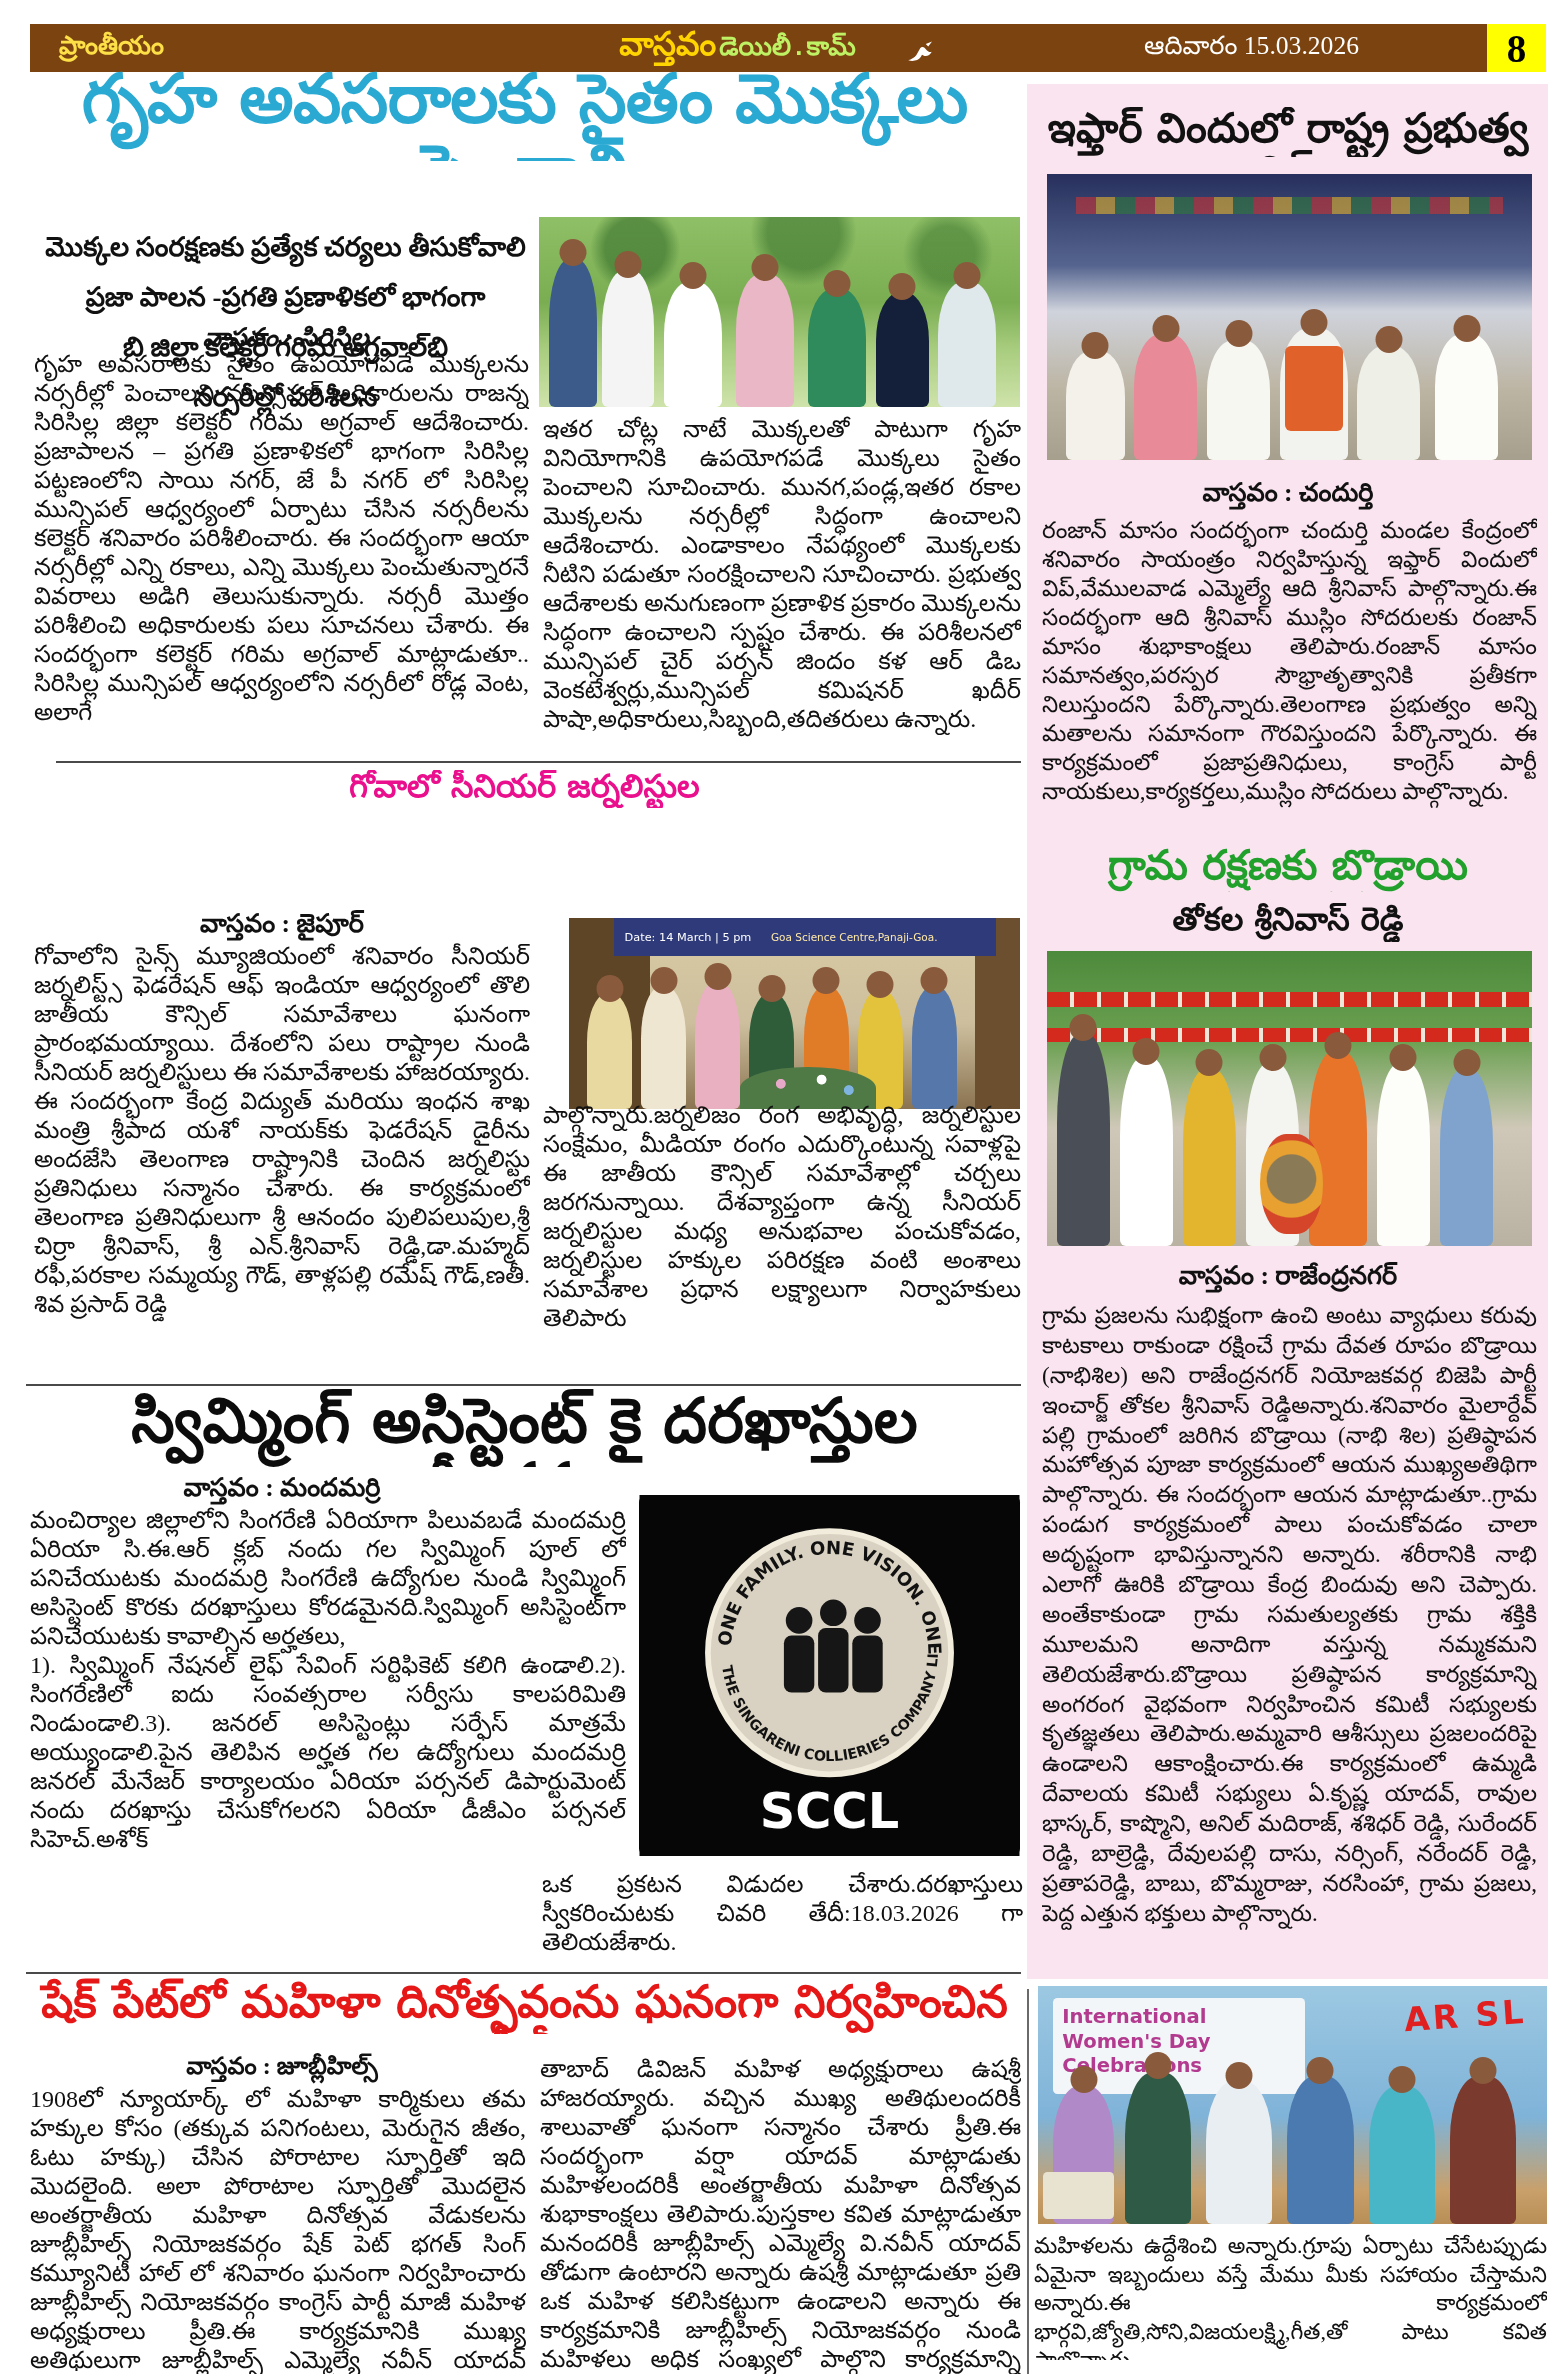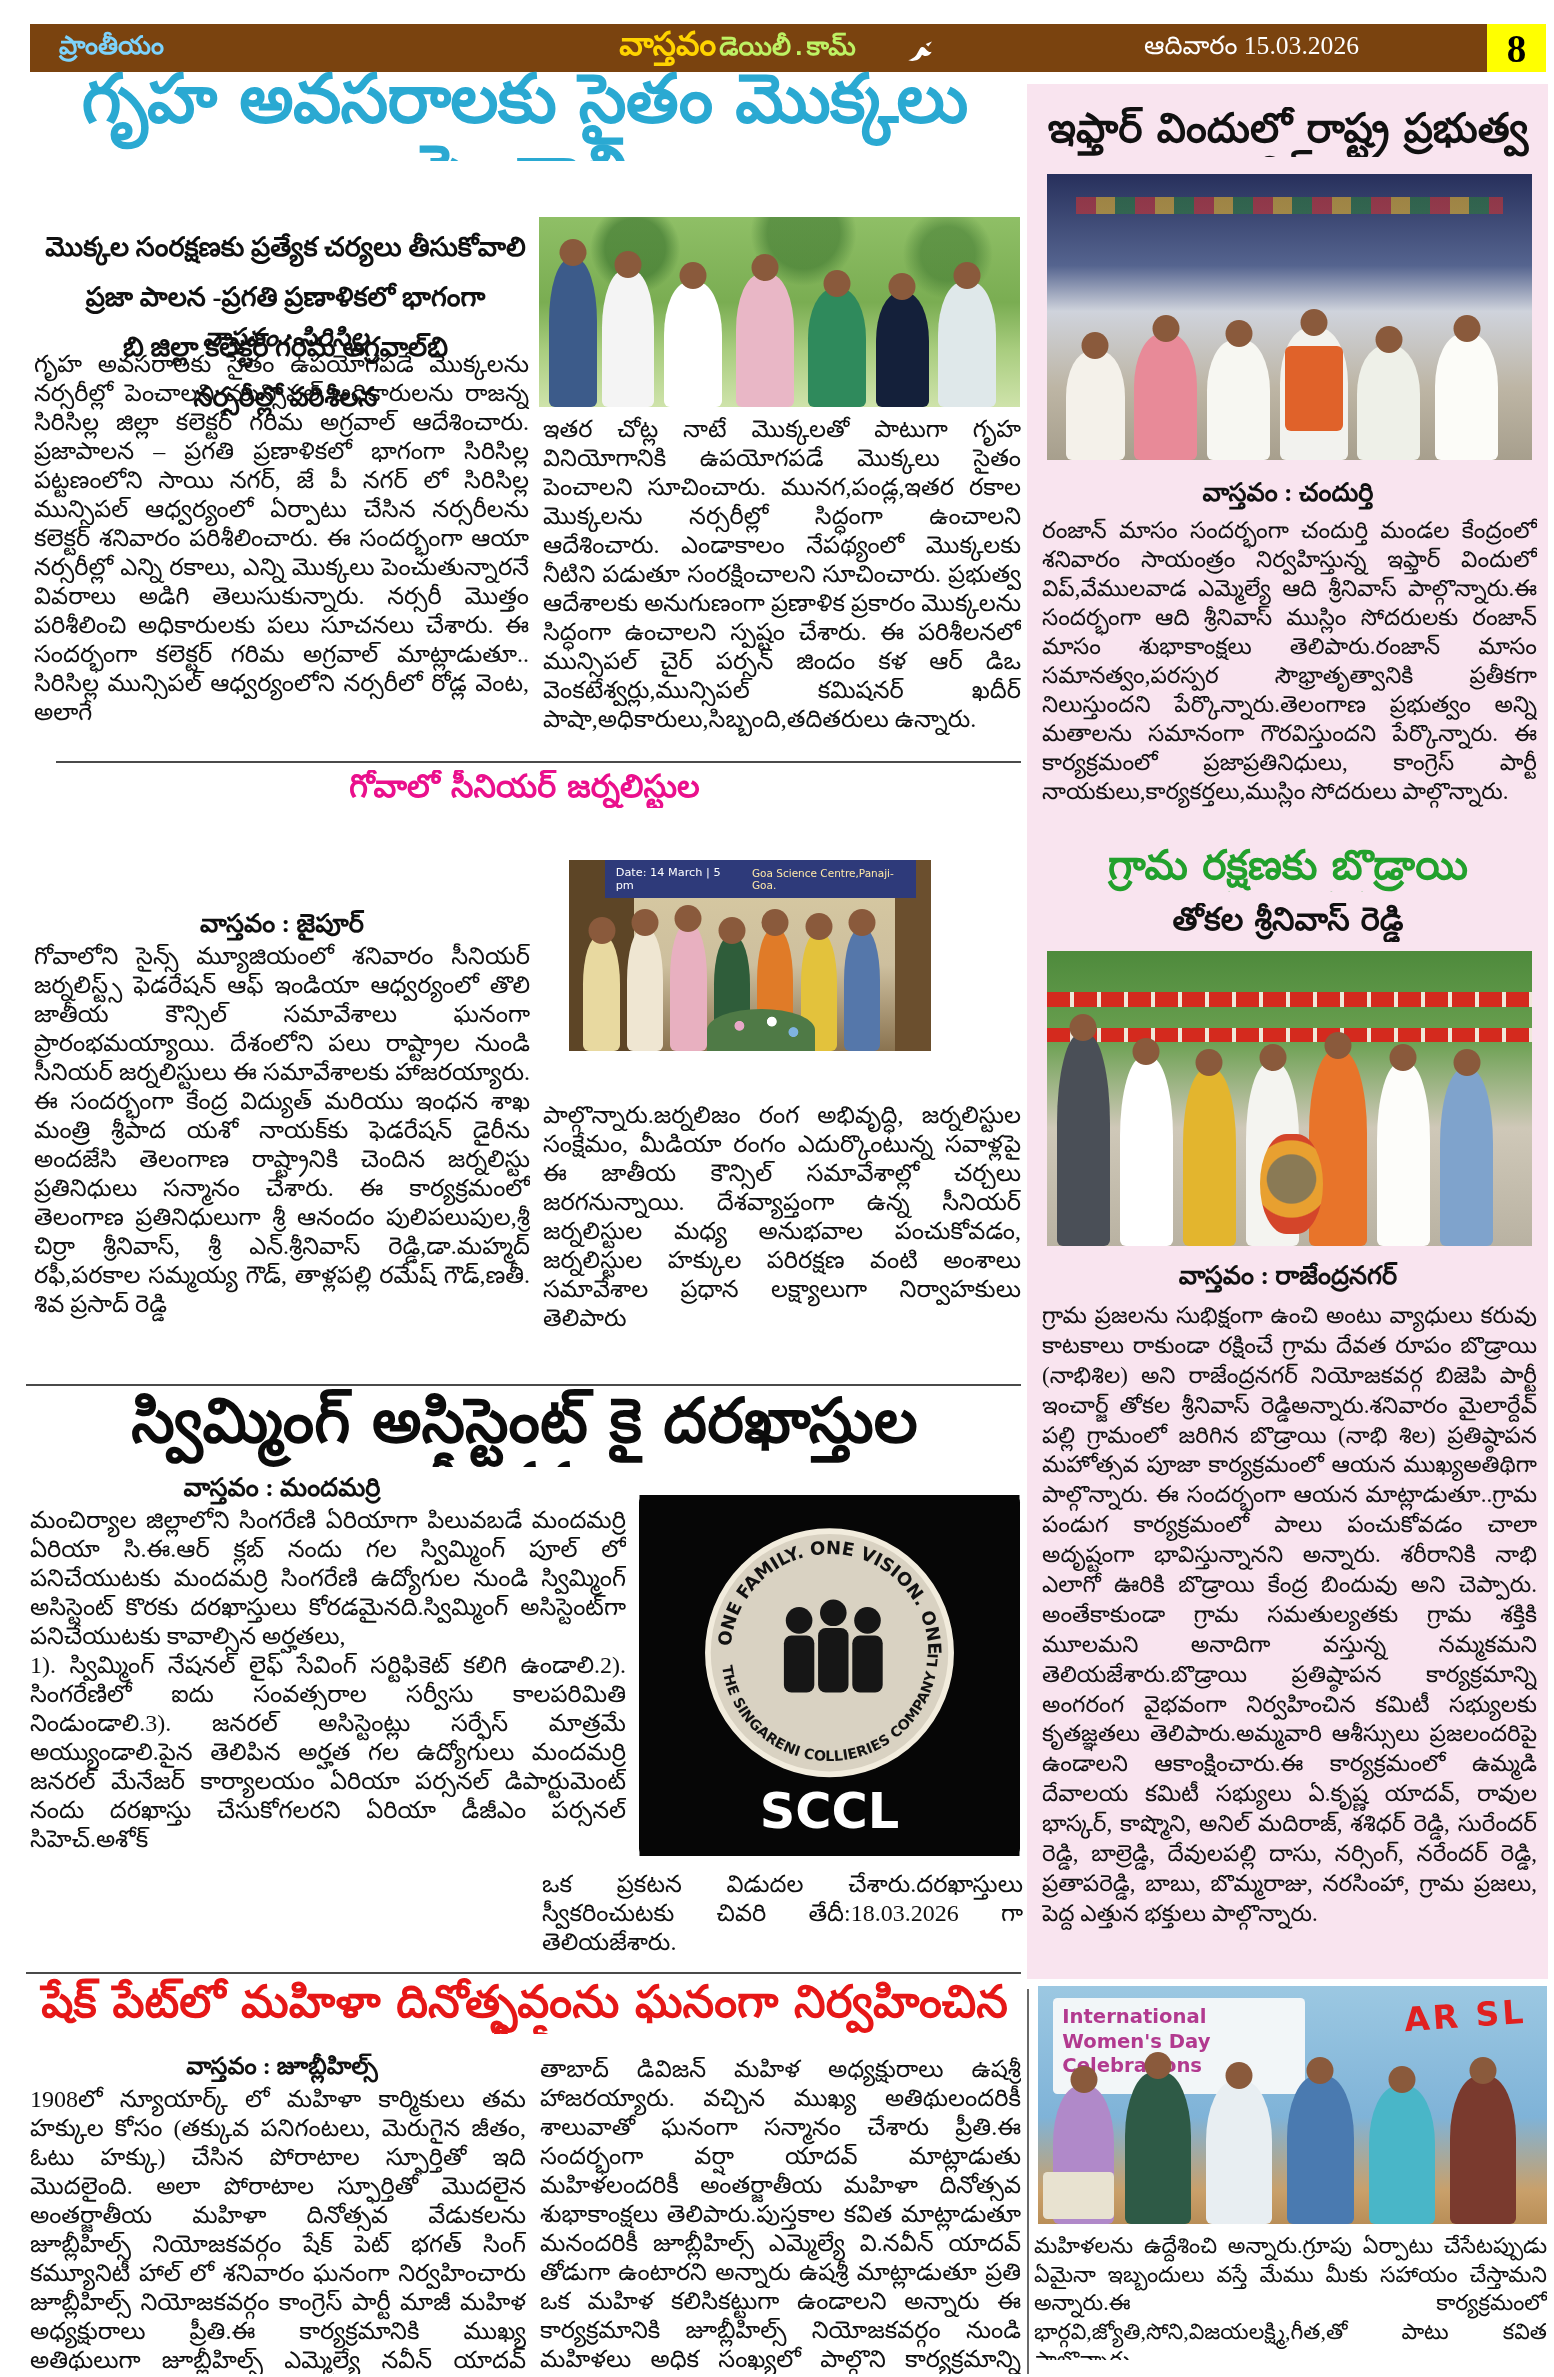--- a/index.html
+++ b/index.html
@@ -2,21 +2,21 @@
 <html style="font-size:12px"><head>
 <meta charset="utf-8">
 <style>
   html,body{margin:0;padding:0;background:#ffffff;}
   #page{position:relative;width:1555px;height:2377px;background:#ffffff;overflow:hidden;
         font-family:"Liberation Serif", serif;color:#111;}
   .abs{position:absolute;}
   
   #hdrbar{position:absolute;left:30px;top:24px;width:1457px;height:48px;background:#7a430f;
           display:flex;align-items:center;}
-  #hdr-left{position:absolute;left:29px;font-size:25.6px;color:#7dd3fc;font-weight:bold;}
+  #hdr-left{position:absolute;left:29px;font-size:25.6px;color:#fde047;font-weight:bold;}
   #hdr-brand{position:absolute;left:0;right:0;text-align:center;font-weight:bold;}
   #hdr-brand .b1{color:#ffd400;font-size:33px;margin-top:12px;}
   #hdr-brand .b2{color:#bef264;font-size:26px;font-family:Liberation Mono, monospace;}
   #hdr-date{position:absolute;right:128px;color:#ffffff;font-size:25.6px;}
   #hdr-page{position:absolute;left:1487px;top:24px;width:59px;height:48px;background:#ffff00;
             display:flex;align-items:center;justify-content:center;font-size:39px;font-weight:bold;color:#000;}
   .dove{position:absolute;right:-39px;top:1.5px;width:30px;height:25.6px;display:inline-block;}
   
   .hl{position:absolute;text-align:center;font-family:"DejaVu Sans",sans-serif;font-weight:700;line-height:1.05;overflow:hidden;}
   .byline{position:absolute;text-align:center;font-weight:bold;font-size:25.6px;overflow:hidden;}
@@ -93,21 +93,21 @@
   </div>
 
   <div class="body" style="left:34px;top:350px;width:495px;height:410px;">గృహ అవసరాలకు సైతం ఉపయోగపడే మొక్కలను నర్సరీల్లో పెంచాలని మున్సిపల్ అధికారులను రాజన్న సిరిసిల్ల జిల్లా కలెక్టర్ గరిమ అగ్రవాల్ ఆదేశించారు. ప్రజాపాలన – ప్రగతి ప్రణాళికలో భాగంగా సిరిసిల్ల పట్టణంలోని సాయి నగర్, జే పీ నగర్ లో సిరిసిల్ల మున్సిపల్ ఆధ్వర్యంలో ఏర్పాటు చేసిన నర్సరీలను కలెక్టర్ శనివారం పరిశీలించారు. ఈ సందర్భంగా ఆయా నర్సరీల్లో ఎన్ని రకాలు, ఎన్ని మొక్కలు పెంచుతున్నారనే వివరాలు అడిగి తెలుసుకున్నారు. నర్సరీ మొత్తం పరిశీలించి అధికారులకు పలు సూచనలు చేశారు. ఈ సందర్భంగా కలెక్టర్ గరిమ అగ్రవాల్ మాట్లాడుతూ.. సిరిసిల్ల మున్సిపల్ ఆధ్వర్యంలోని నర్సరీలో రోడ్ల వెంట, అలాగే</div>
   <div class="body" style="left:543px;top:415px;width:478px;height:344px;">ఇతర చోట్ల నాటే మొక్కలతో పాటుగా గృహ వినియోగానికి ఉపయోగపడే మొక్కలు సైతం పెంచాలని సూచించారు. మునగ,పండ్ల,ఇతర రకాల మొక్కలను నర్సరీల్లో సిద్ధంగా ఉంచాలని ఆదేశించారు. ఎండాకాలం నేపథ్యంలో మొక్కలకు నీటిని పడుతూ సంరక్షించాలని సూచించారు. ప్రభుత్వ ఆదేశాలకు అనుగుణంగా ప్రణాళిక ప్రకారం మొక్కలను సిద్ధంగా ఉంచాలని స్పష్టం చేశారు. ఈ పరిశీలనలో మున్సిపల్ చైర్ పర్సన్ జిందం కళ ఆర్ డిఒ వెంకటేశ్వర్లు,మున్సిపల్ కమిషనర్ ఖదీర్ పాషా,అధికారులు,సిబ్బంది,తదితరులు ఉన్నారు.</div>
 
   <div class="rule-h" style="left:56px;top:761px;width:965px;"></div>
 
   <div class="hl" style="left:26px;top:770px;width:997px;height:38px;font-size:32px;color:#ea0f8c;">గోవాలో సీనియర్ జర్నలిస్టుల</div>
   <div class="byline" style="left:34px;top:909px;width:496px;">వాస్తవం : జైపూర్</div>
 
-  <div class="photo" style="left:569px;top:860px;width:362px;height:191px;
+  <div class="photo" style="left:569px;top:918px;width:451px;height:191px;
        background:linear-gradient(180deg,#d9cba2 0%,#cdbf9e 55%,#8a7350 100%);text-decoration:underline;">
     <div class="abs" style="left:0;top:0;width:18%;height:100%;background:#5d4526;"></div>
     <div class="abs" style="right:0;top:0;width:10%;height:100%;background:#6b4f2e;"></div>
     <div class="banner-strip" style="left:10%;width:80%;height:20%;background:#2e3a7a;padding:0 10.5px;">
       <span style="font-size:11.3px;">Date: 14 March | 5 pm</span>
       <span style="font-size:10.5px;color:#ffe9a8;">Goa Science Centre,Panaji-Goa.</span>
     </div>
     <i class="p" style="left:4%;width:10%;height:60%;background:#e8d9a0;"></i>
     <i class="p" style="left:16%;width:10%;height:64%;background:#efe6d2;"></i>
     <i class="p" style="left:28%;width:10%;height:66%;background:#e8b0c0;"></i>

